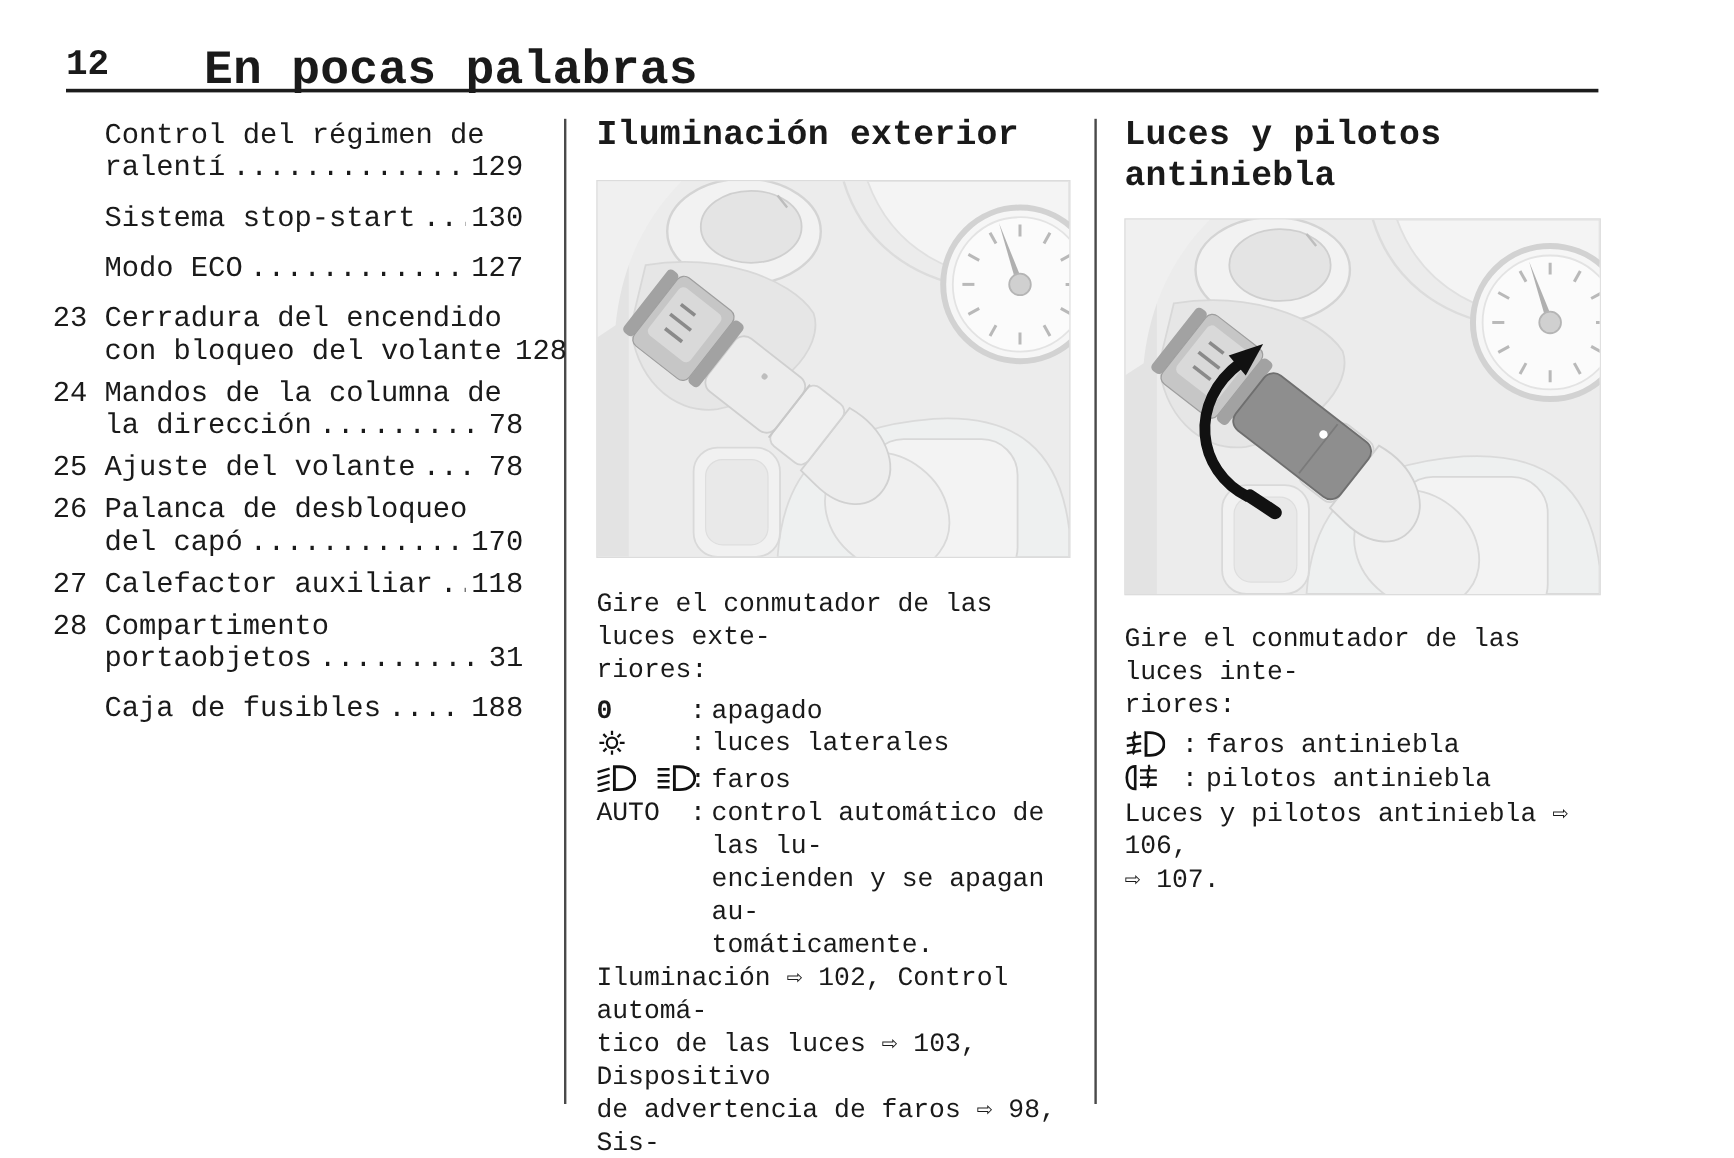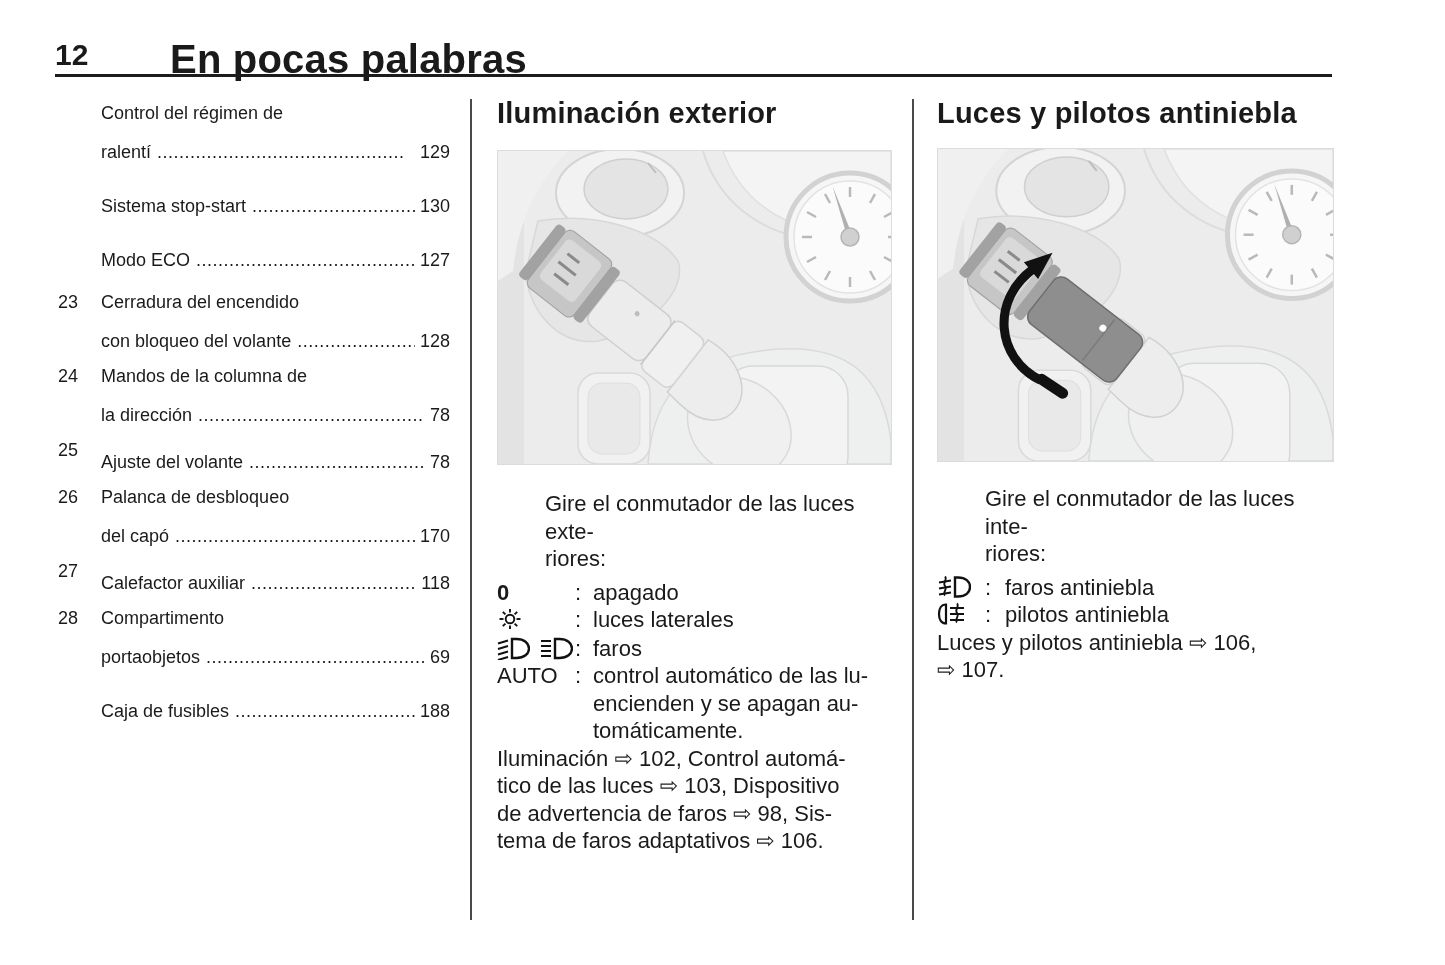--- a/index.html
+++ b/index.html
@@ -1,46 +1,46 @@
 <!DOCTYPE html>
 <html><head>
 <meta charset="utf-8">
 <style>
   html,body{margin:0;padding:0;background:#ffffff;}
   body{width:1445px;height:965px;overflow:hidden;font-family:"Liberation Sans",sans-serif;color:#1a1a1a;}
-  .page{position:relative;width:1445px;height:753px;background:#fff;}
+  .page{position:relative;width:1445px;height:753px;background:#fff;font-family:Liberation Mono, monospace;}
 
   
   .pg-num{position:absolute;left:55px;top:38px;font-size:30px;font-weight:bold;}
   .pg-title{position:absolute;left:170px;top:37px;font-size:40px;font-weight:bold;letter-spacing:.2px;}
   .header-rule{position:absolute;left:55px;top:74px;width:1277px;height:2.5px;background:#1c1c1c;}
 
   
   .divider{position:absolute;top:99px;height:821px;width:2px;background:#4a4a4a;}
   .divider.d1{left:470px;}
   .divider.d2{left:912px;}
 
   
-  .toc{position:absolute;left:58px;top:100px;width:392px;font-size:18px;line-height:27px;}
+  .toc{position:absolute;left:44px;top:100px;width:392px;font-size:24px;line-height:27px;}
   .toc-item{display:grid;grid-template-columns:43px minmax(0,1fr);margin-bottom:8px;}
   .toc-item.g-lg{margin-bottom:15px;}
   .toc-num{font-weight:normal;}
-  .toc-line2{display:flex;align-items:baseline;min-width:0;margin-top:12px;}
+  .toc-line2{display:flex;align-items:baseline;min-width:0;}
   .toc-label{white-space:nowrap;flex:0 0 auto;}
   .toc-dots{flex:1 1 0;min-width:0;overflow:hidden;white-space:nowrap;margin:0 5px 0 6px;letter-spacing:.5px;}
   .toc-page{flex:0 0 auto;white-space:nowrap;text-align:center;}
 
   
   .col{position:absolute;top:96px;}
   .col.ext{left:497px;width:393px;}
   .col.fog{left:937px;width:395px;}
   .col-title{font-size:29px;font-weight:bold;line-height:34px;letter-spacing:.2px;}
   .illus{display:block;margin-top:20px;background:#ececec;border:1px solid #dcdcdc;}
   .col.fog .illus{margin-top:18px;}
-  .intro{margin-top:25px;font-size:22px;line-height:27.5px;margin-left:48px;}
+  .intro{margin-top:25px;font-size:22px;line-height:27.5px;}
   .col.fog .intro{margin-top:23px;}
 
   .swlist{margin-top:6px;}
   .swrow{display:grid;grid-template-columns:78px 18px 1fr;font-size:22px;line-height:27.5px;}
   .col.fog .swrow{grid-template-columns:48px 20px 1fr;}
   .sw-sym{white-space:nowrap;}
   .sw-sym.b0{font-weight:bold;}
   .sicon{display:inline-block;vertical-align:-4px;}
   .refs{font-size:22px;line-height:27.5px;}
 
@@ -215,21 +215,21 @@
       </div>
     </div>
 
     <div class="toc-item g-lg">
       <div class="toc-num">28</div>
       <div>
         <div>Compartimento</div>
         <div class="toc-line2">
           <span class="toc-label">portaobjetos</span>
           <span class="toc-dots">.............................................</span>
-          <span class="toc-page">69</span>
+          <span class="toc-page">31</span>
         </div>
       </div>
     </div>
 
     <div class="toc-item">
       <div class="toc-num"></div>
       <div>
         <div class="toc-line2">
           <span class="toc-label">Caja de fusibles</span>
           <span class="toc-dots">.............................................</span>

